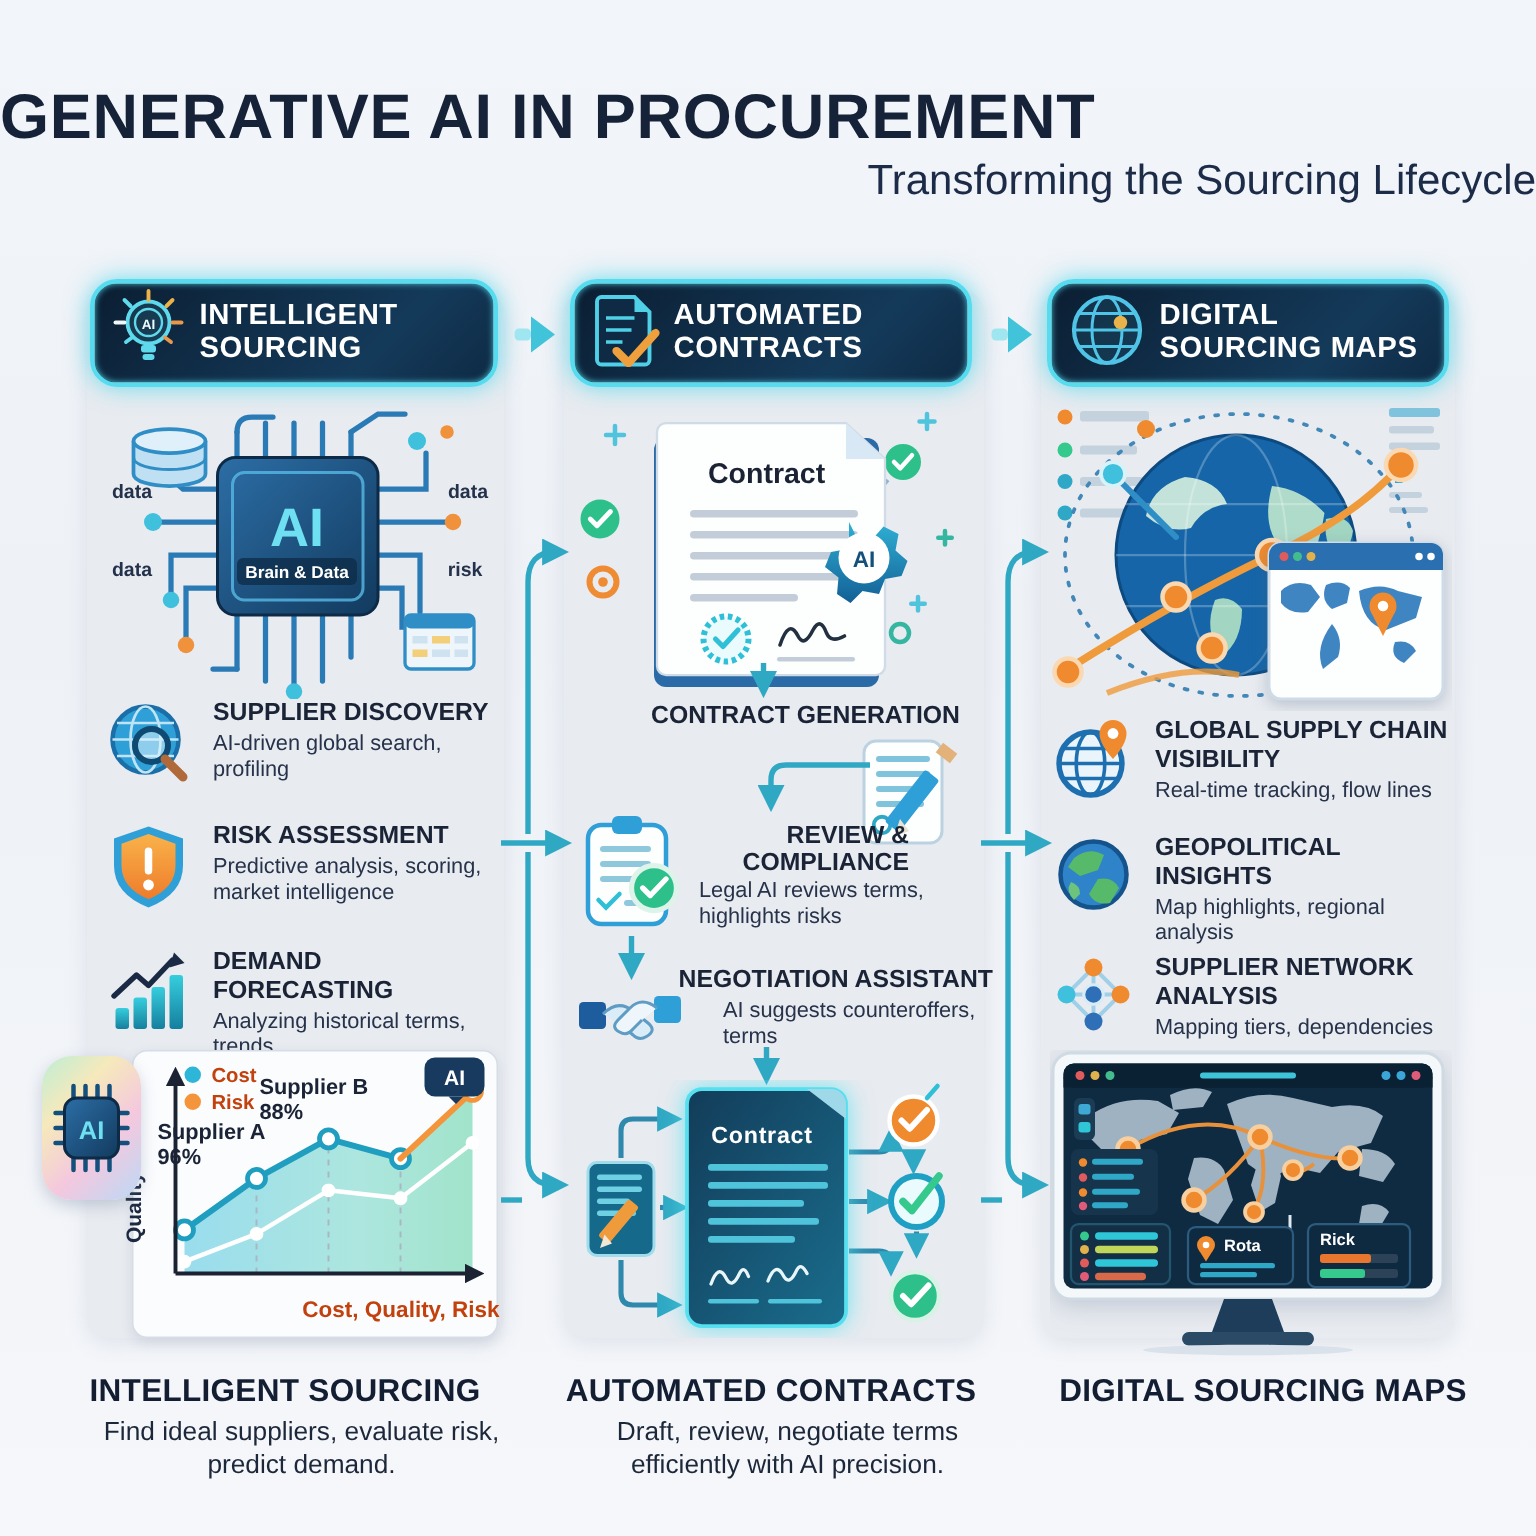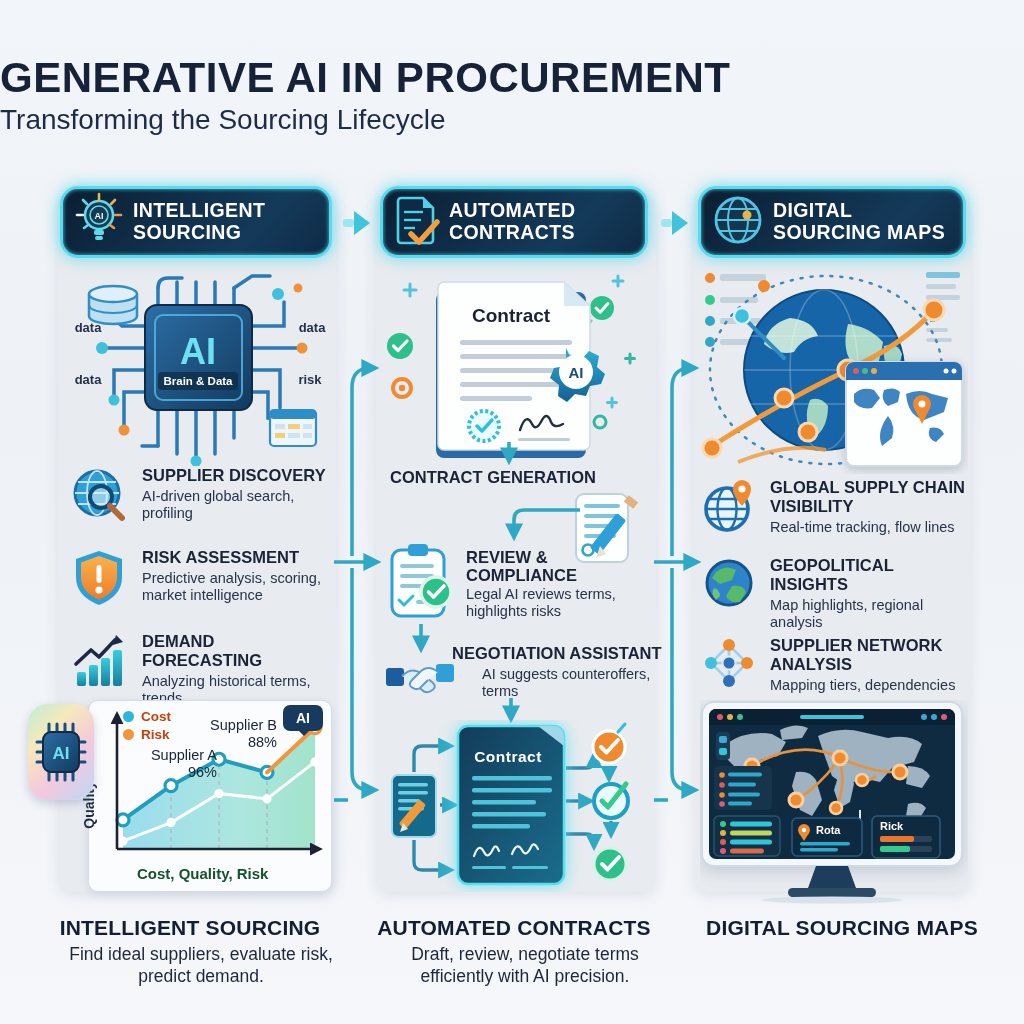--- a/index.html
+++ b/index.html
@@ -4,21 +4,21 @@
 <style>
   html,body{margin:0;padding:0;background:#eef1f5;}
   *{box-sizing:border-box;}
   #canvas{position:relative;width:1024px;height:1024px;overflow:hidden;
     background:linear-gradient(180deg,#f2f5f9 0%,#eef1f6 40%,#f5f7fa 100%);
     font-family:"Liberation Sans",sans-serif;color:#16243d;}
   svg text{font-family:"Liberation Sans",sans-serif;}
   
   .main-title{position:absolute;top:54px;left:0;width:1024px;text-align:left;
     font-size:42px;font-weight:800;letter-spacing:.5px;color:#152238;}
-  .sub-title{position:absolute;top:104px;left:0;width:1024px;text-align:left;
+  .sub-title{position:absolute;top:104px;left:0;width:1024px;text-align:right;
     font-size:28px;font-weight:500;color:#1c2b48;}
   
   .panel{position:absolute;top:194px;height:698px;background:#e8ebf0;border-radius:14px;
     box-shadow:0 4px 14px rgba(80,100,130,.12);}
   #panel1{left:58px;width:278px;}
   #panel2{left:376px;width:280px;}
   #panel3{left:694px;width:276px;}
   
   .hdr{position:absolute;top:186px;height:72px;border-radius:18px;display:flex;align-items:center;
     background:linear-gradient(135deg,#0b1e32 0%,#143a5a 70%,#0e2a44 100%);
@@ -34,41 +34,41 @@
   .item-title{font-size:16.5px;font-weight:800;color:#1a2436;line-height:1.15;}
   .item-desc{font-size:14.5px;color:#27334a;line-height:1.2;margin-top:3px;}
   
   .chart-card{position:absolute;left:88px;top:700px;width:244px;height:192px;background:#fbfcfe;
     border:1px solid #d6dde6;border-radius:10px;box-shadow:0 3px 8px rgba(90,110,140,.15);}
   #chart-svg{position:absolute;left:4px;top:2px;}
   .chart-dash{stroke:#a9b7c4;stroke-width:1.3;stroke-dasharray:4 4;}
   .chart-legend{position:absolute;left:34px;top:8px;font-size:13.5px;font-weight:700;color:#c2410c;}
   .legend-row{display:flex;align-items:center;gap:7px;margin-bottom:3px;}
   .legend-row .dot{width:11px;height:11px;border-radius:50%;display:inline-block;}
-  .ann{position:absolute;text-align:right;font-weight:400;color:#1a2436;font-size:14.5px;line-height:1.2;}
+  .ann{position:absolute;text-align:left;font-weight:700;color:#1a2436;font-size:14.5px;line-height:1.2;}
   .annA{left:16px;top:46px;width:112px;}
   .annB{left:84px;top:16px;width:104px;}
   .ai-flag{position:absolute;left:194px;top:4px;width:40px;height:26px;background:#173a5e;color:#fff;
     font-weight:800;font-size:14px;text-align:center;line-height:26px;border-radius:7px;}
   .ai-flag::after{content:"";position:absolute;left:16px;top:26px;border:5px solid transparent;border-top-color:#173a5e;}
   .y-label{position:absolute;left:-24px;top:96px;transform:rotate(-90deg);font-size:14px;font-weight:700;color:#1d2940;}
-  .x-label{position:absolute;left:0;top:164px;width:244px;text-align:left;font-size:15px;font-weight:800;color:#14532d;margin-left:48px;}
+  .x-label{position:absolute;left:0;top:164px;width:244px;text-align:right;font-size:15px;font-weight:800;color:#c2410c;}
   
   .ai-chip-badge{position:absolute;left:28px;top:704px;width:66px;height:96px;border-radius:20px;
     background:linear-gradient(135deg,#bdeed6 0%,#f6e9bb 30%,#f4c8de 62%,#bcd9f6 100%);
     box-shadow:0 4px 10px rgba(100,120,150,.3);z-index:5;display:flex;align-items:center;justify-content:center;}
   
   .cap{position:absolute;top:916px;text-align:center;}
   .cap-title{font-size:21px;font-weight:800;color:#141e33;letter-spacing:.2px;}
   .cap-desc{font-size:17.5px;color:#1c2739;line-height:1.25;margin-top:4px;margin-left:22px;}
   #cap1{left:28px;width:324px;}
   #cap2{left:362px;width:304px;}
   #cap3{left:680px;width:324px;}
   
-  .step-title{position:absolute;font-size:16.5px;font-weight:800;color:#1a2436;line-height:1.12;}
+  .step-title{position:absolute;font-size:16.5px;font-weight:800;color:#1a2436;line-height:1.12;text-align:right;}
   .step-desc{position:absolute;font-size:14.5px;color:#27334a;line-height:1.2;}
   .abs{position:absolute;}
 </style>
 </head>
 <body>
 
 <div id="canvas">
 
   <svg width="0" height="0" style="position:absolute">
     <defs>

